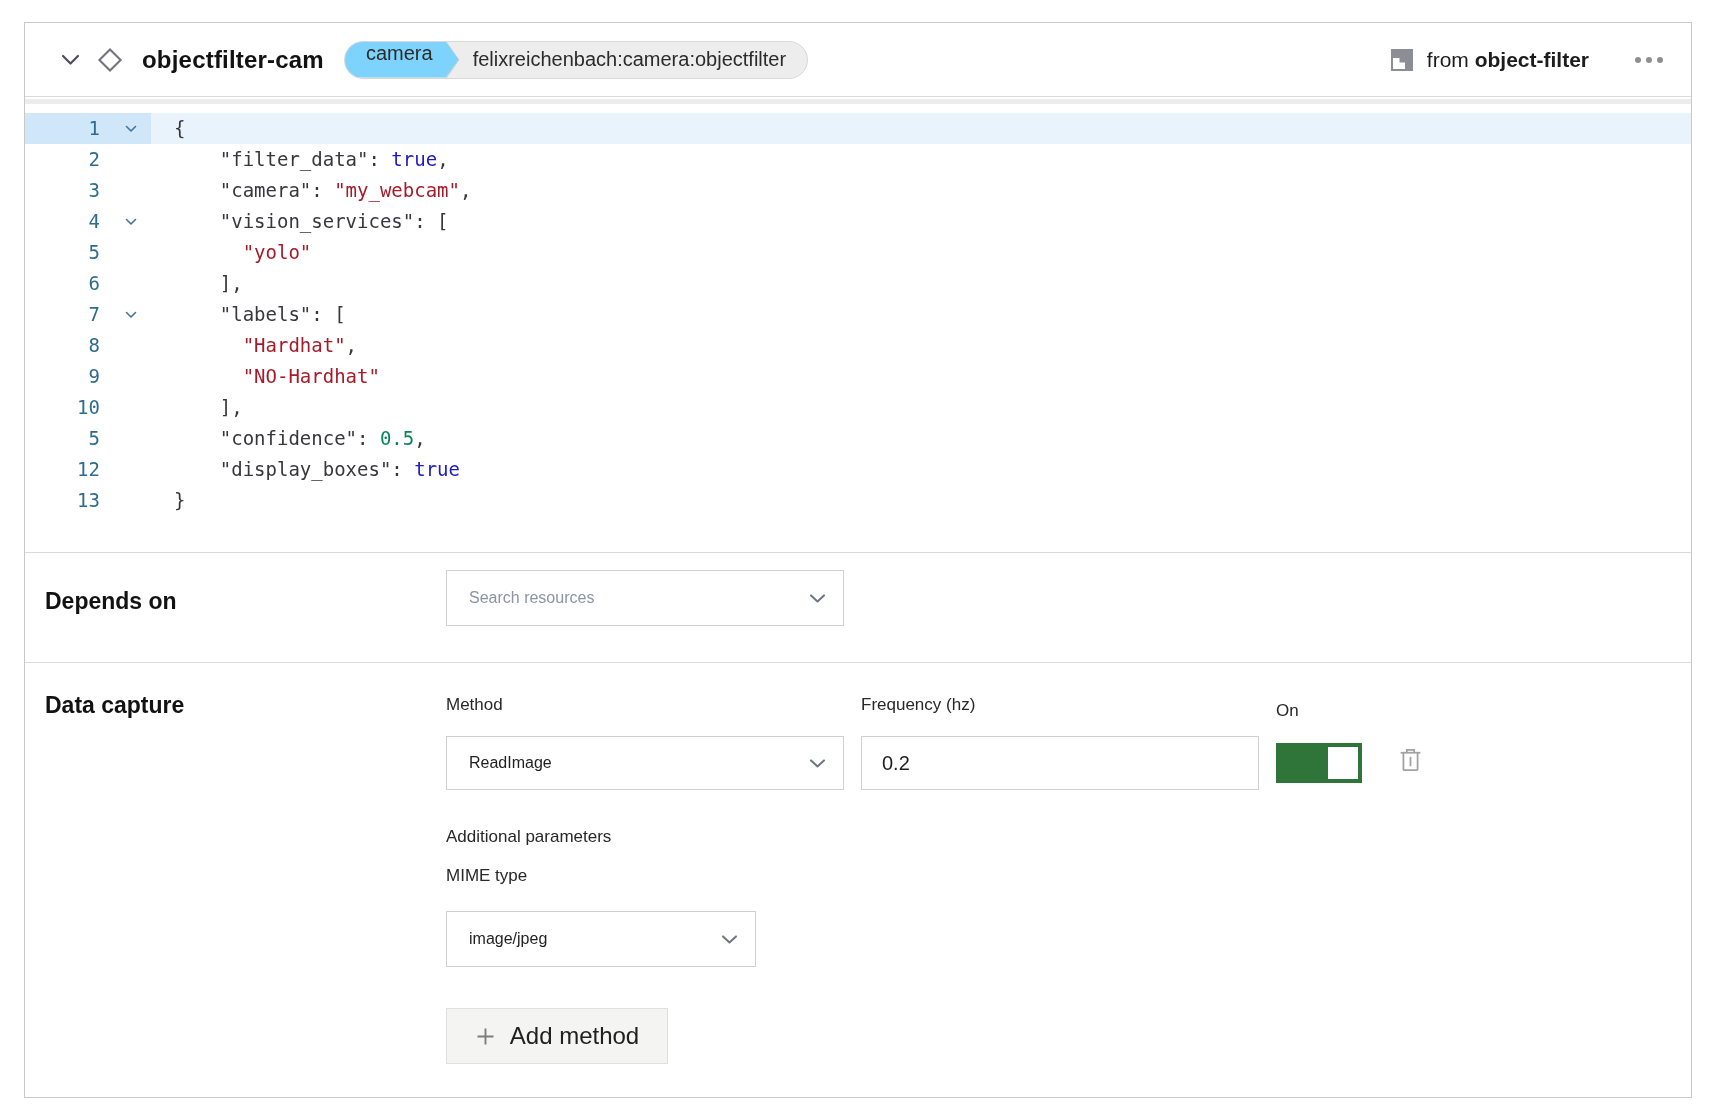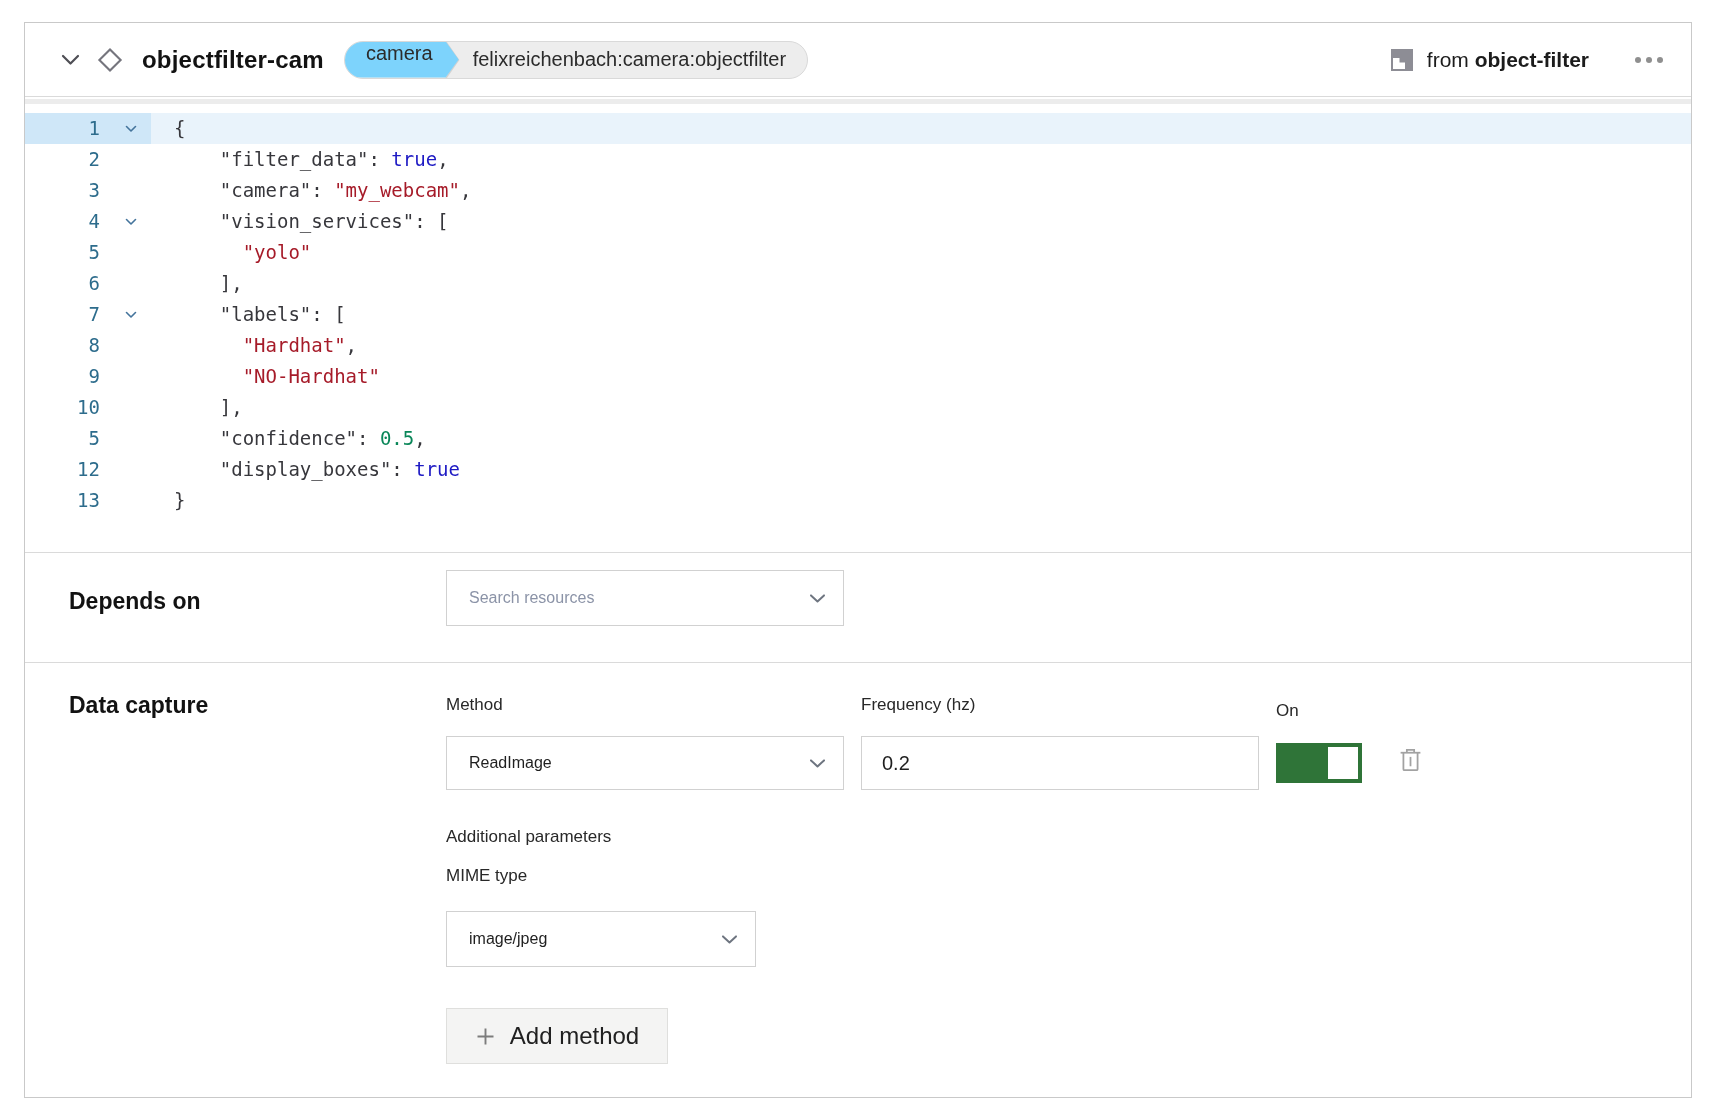--- a/index.html
+++ b/index.html
@@ -54,21 +54,21 @@
   .ed-code { white-space:pre; padding-left:23px; }
   .tok-k, .tok-p { color:#37373c; }
   .tok-s { color:#a61b29; }
   .tok-b { color:#1e1ac4; }
   .tok-n { color:#098658; }
 
   
   .section { position:relative; border-top:1px solid #dadada; }
   .section-depends { height:110px; }
   .section-capture { height:437px; }
-  .sec-heading { position:absolute; left:44px; font-size:23px; font-weight:700; color:#121212; }
+  .sec-heading { position:absolute; left:20px; font-size:23px; font-weight:700; color:#121212; }
   .section-depends .sec-heading { top:35px; }
   .section-capture .sec-heading { top:29px; }
 
   .field-label { position:absolute; font-size:17px; color:#282828; }
 
   .select {
     position:absolute; height:54px; border:1px solid #d1d1d1; background:#fff;
     display:flex; align-items:center; padding:0 48px 0 22px; font-size:16px; cursor:pointer;
   }
   .select .chev { position:absolute; right:17px; top:50%; transform:translateY(-46%); }

